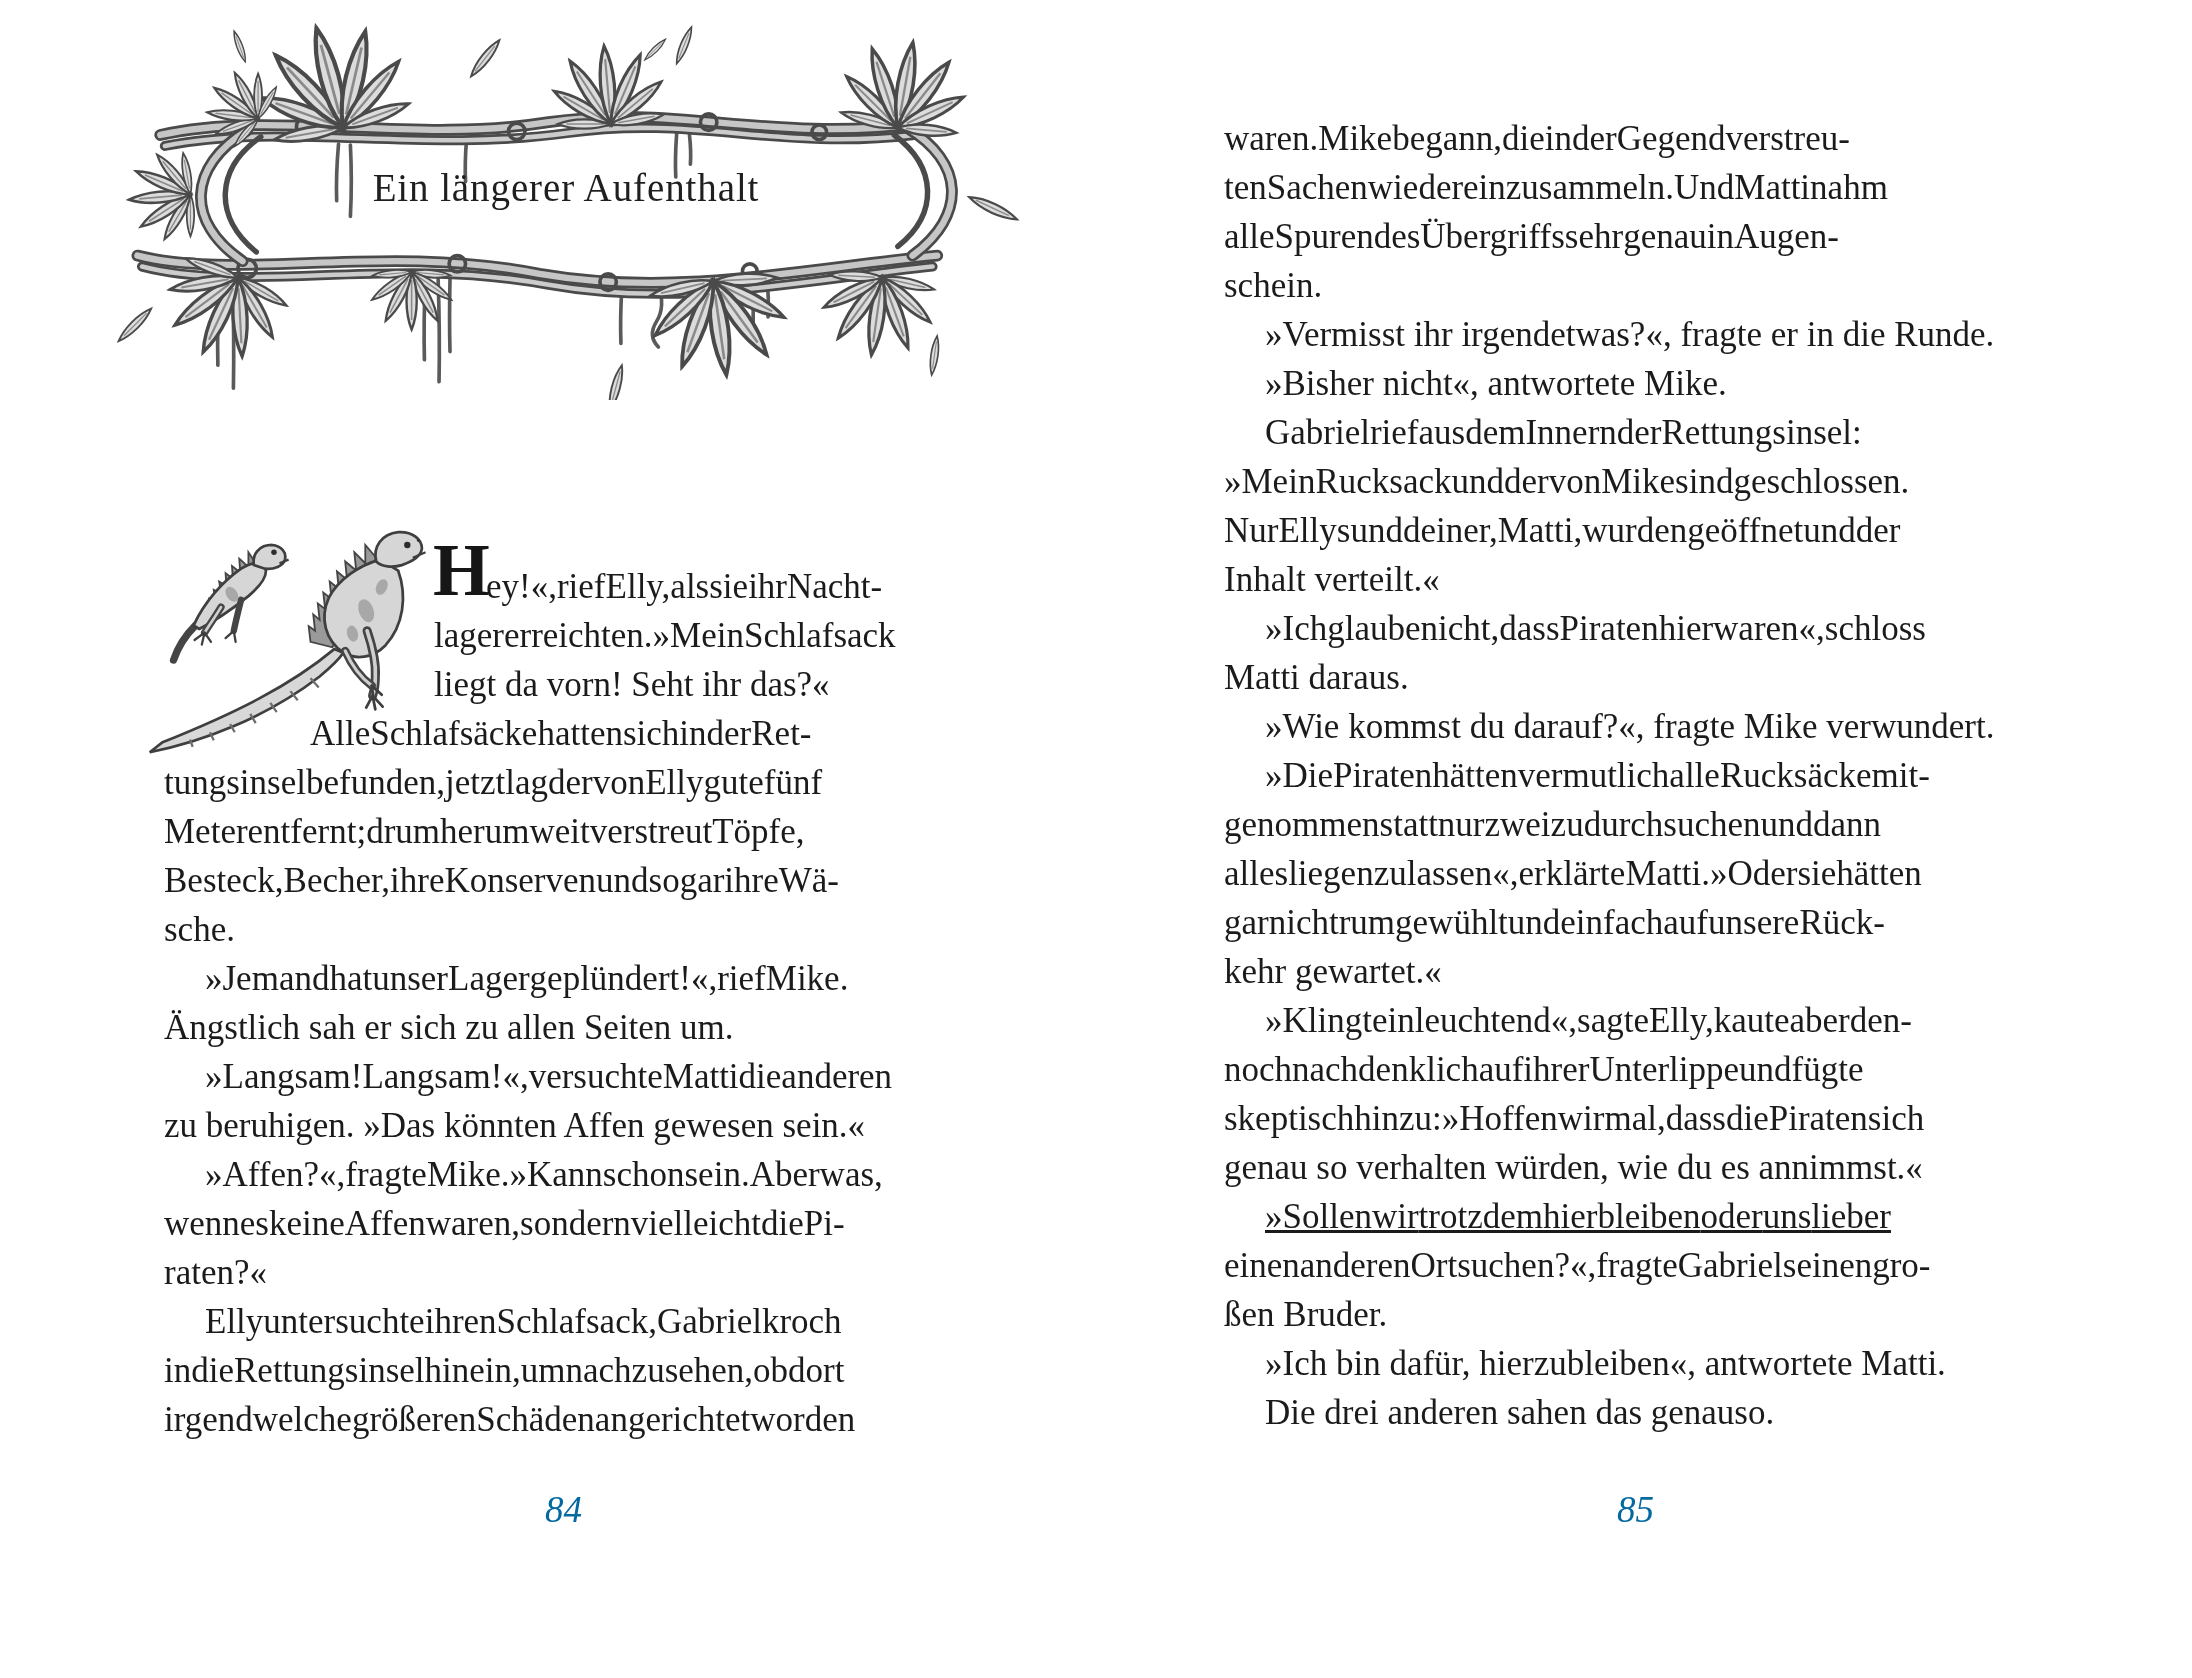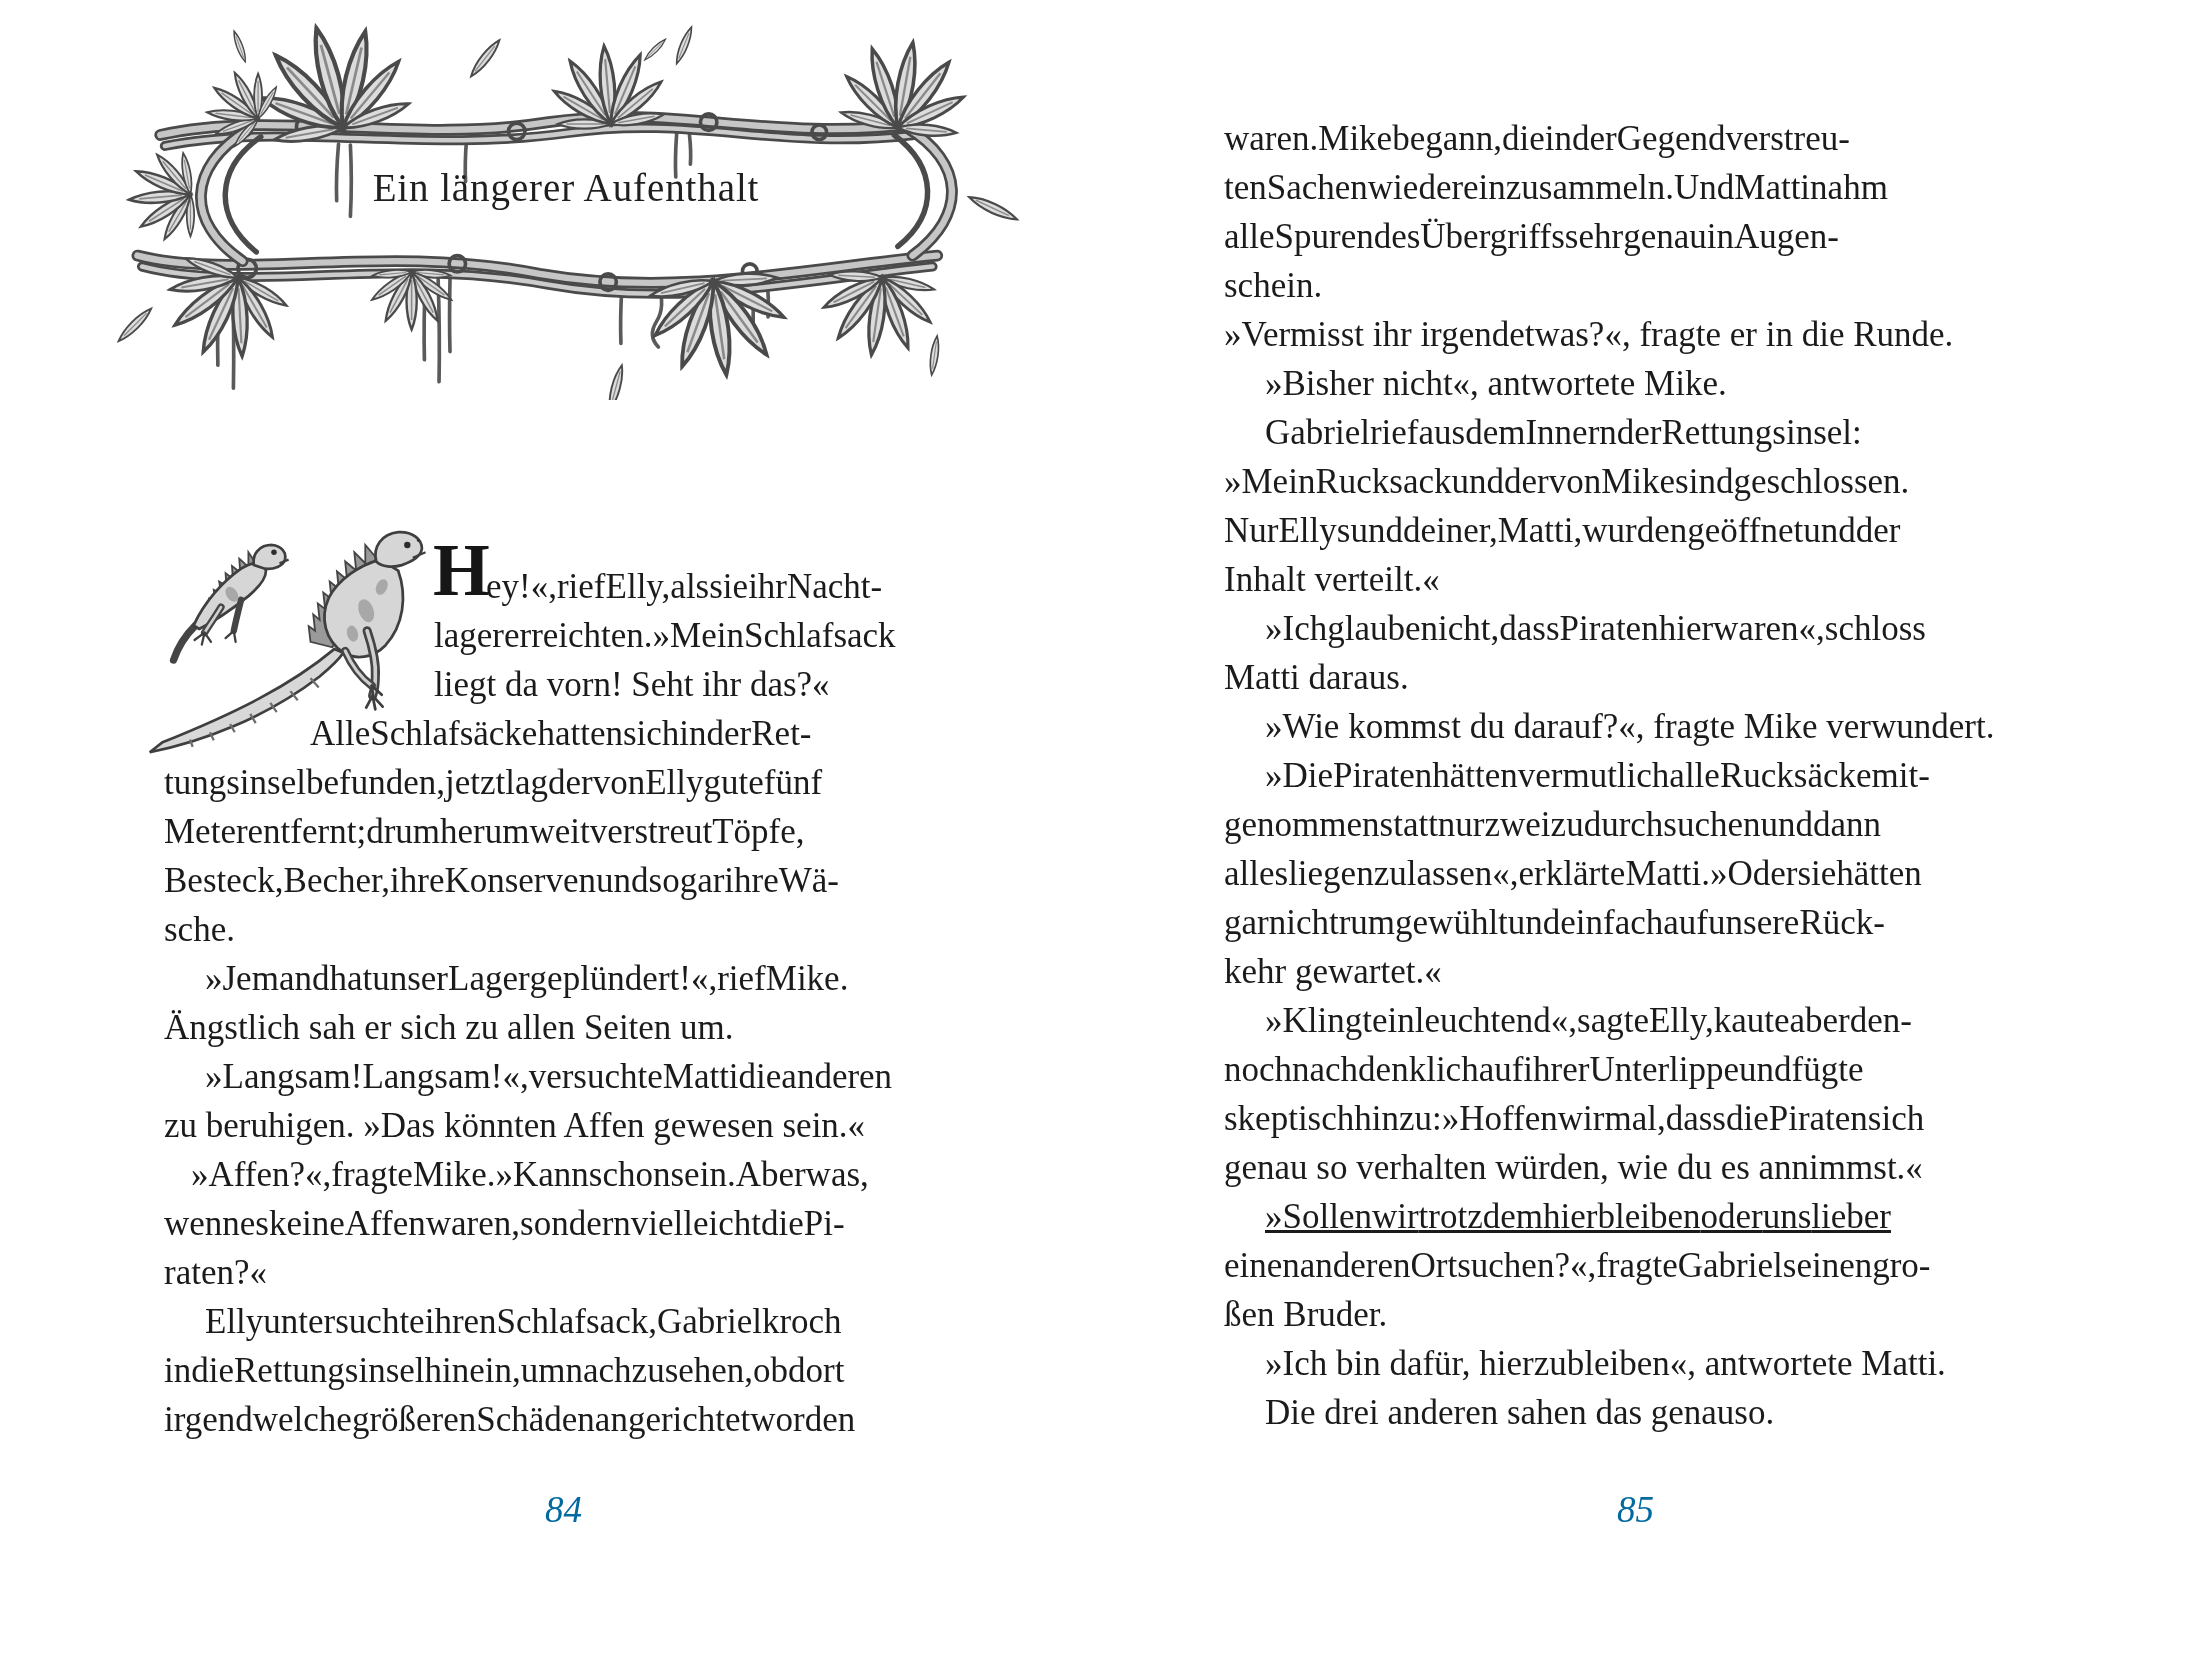--- a/index.html
+++ b/index.html
@@ -256,21 +256,21 @@
       <div class="line"><span>Ängstlich sah er sich zu allen Seiten um.</span></div>
       <div class="line j" style="margin-left: 41px;">
         <span>»Langsam!</span>
         <span>Langsam!«,</span>
         <span>versuchte</span>
         <span>Matti</span>
         <span>die</span>
         <span>anderen</span>
       </div>
       <div class="line"><span>zu beruhigen. »Das könnten Affen gewesen sein.«</span></div>
-      <div class="line j" style="margin-left: 27px;">
+      <div class="line j" style="margin-left: 41px;">
         <span>»Affen?«,</span>
         <span>fragte</span>
         <span>Mike.</span>
         <span>»Kann</span>
         <span>schon</span>
         <span>sein.</span>
         <span>Aber</span>
         <span>was,</span>
       </div>
       <div class="line j">
@@ -337,21 +337,21 @@
         <span>alle</span>
         <span>Spuren</span>
         <span>des</span>
         <span>Übergriffs</span>
         <span>sehr</span>
         <span>genau</span>
         <span>in</span>
         <span>Augen-</span>
       </div>
       <div class="line"><span>schein.</span></div>
-      <div class="line" style=""><span>»Vermisst ihr irgendetwas?«, fragte er in die Runde.</span></div>
+      <div class="line" style="margin-left: 41px;"><span>»Vermisst ihr irgendetwas?«, fragte er in die Runde.</span></div>
       <div class="line" style="margin-left: 41px;"><span>»Bisher nicht«, antwortete Mike.</span></div>
       <div class="line j" style="margin-left: 41px;">
         <span>Gabriel</span>
         <span>rief</span>
         <span>aus</span>
         <span>dem</span>
         <span>Innern</span>
         <span>der</span>
         <span>Rettungsinsel:</span>
       </div>

